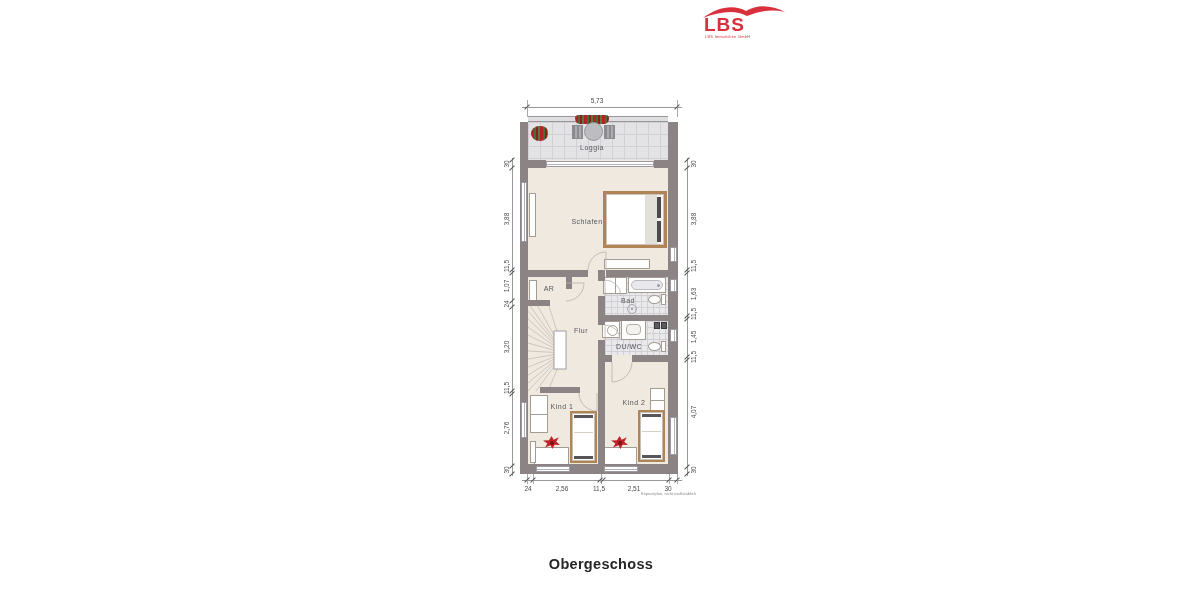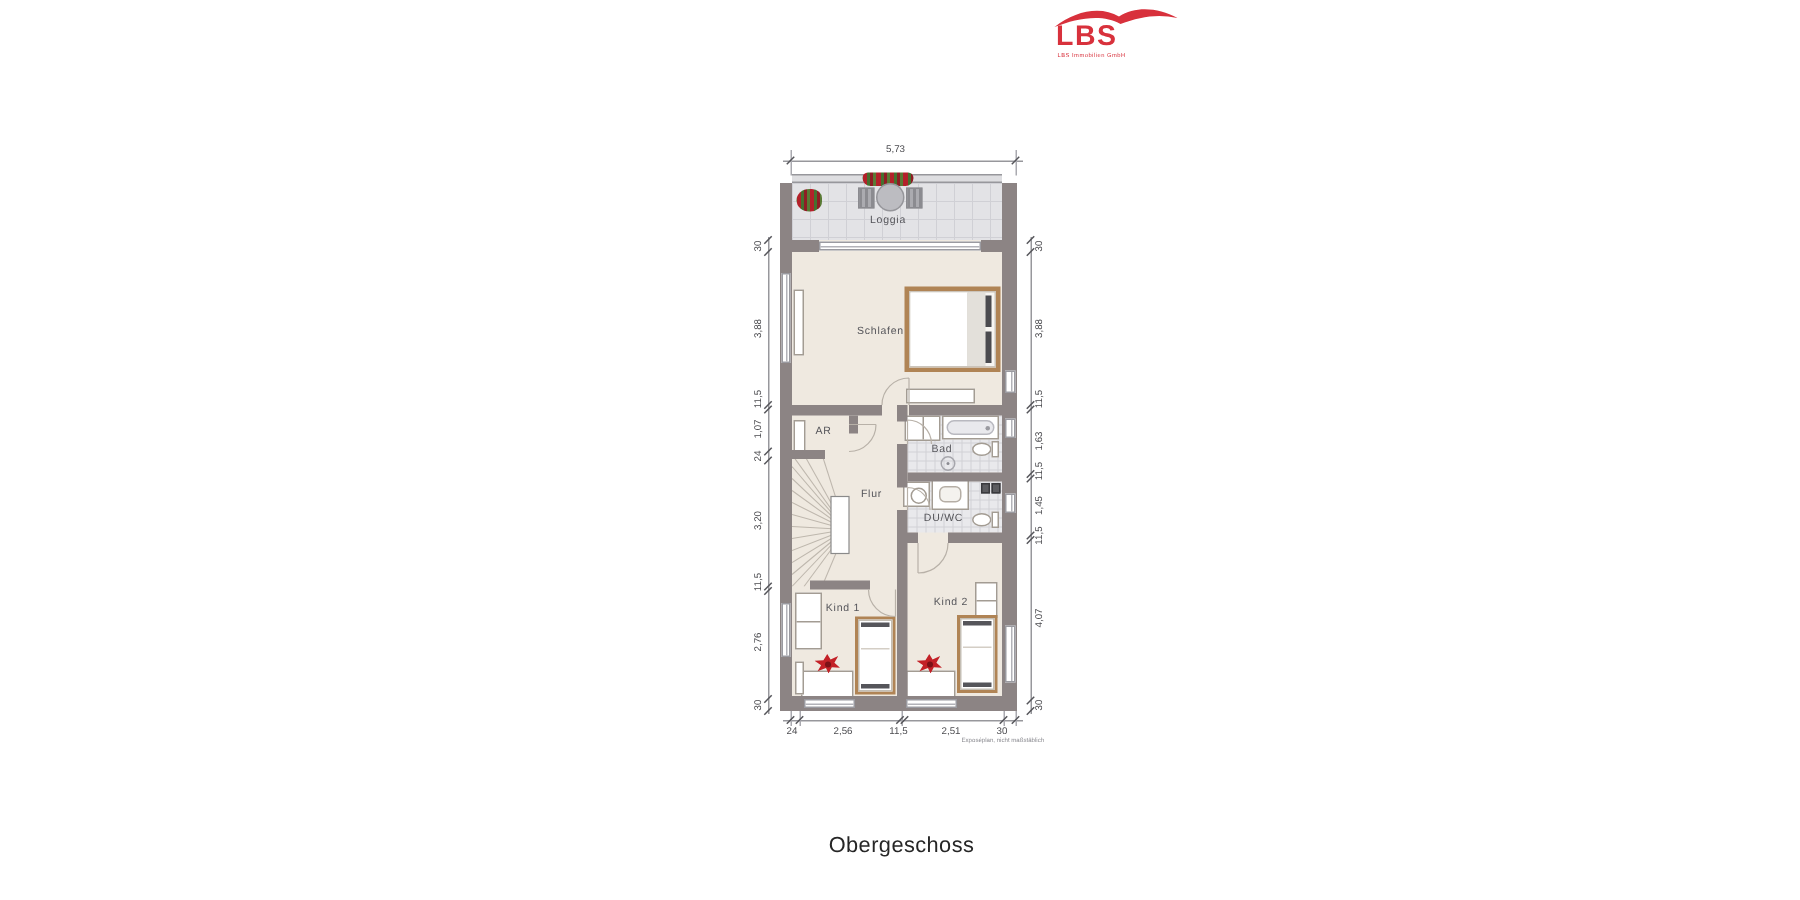--- a/index.html
+++ b/index.html
@@ -21,21 +21,21 @@
   .dim{position:absolute;font-size:6.5px;color:#4c4c50;transform:translate(-50%,-50%);white-space:nowrap;}
   .dimv{position:absolute;font-size:6.5px;color:#4c4c50;transform:translate(-50%,-50%) rotate(-90deg);white-space:nowrap;}
   .chain{position:absolute;background:#97979c;}
   .tick{position:absolute;width:7px;height:1px;background:#55555a;transform:translate(-50%,-50%) rotate(-45deg);}
   .ext{position:absolute;background:#aaaab0;}
   .plant{position:absolute;width:17px;height:13px;background:#c32127;
          clip-path:polygon(50% 0,63% 28%,93% 10%,78% 45%,100% 70%,68% 68%,55% 100%,45% 72%,12% 88%,26% 58%,0 35%,35% 32%);}
   .plant::after{content:"";position:absolute;left:42%;top:36%;width:4px;height:4px;border-radius:50%;background:#7c1116;}
   .flowerbox{position:absolute;border-radius:4px 4px 6px 6px;
          background:repeating-linear-gradient(90deg,#b3212a 0 3px,#46702f 3px 5px,#8f1d24 5px 7px,#5a7a35 7px 9px);}
-  .title{position:absolute;font-weight:normal;font-size:14.5px;color:#262626;letter-spacing:.3px;transform:translateX(-50%);}
+  .title{position:absolute;font-weight:bold;font-size:14.5px;color:#262626;letter-spacing:.3px;transform:translateX(-50%);}
   .logo-text{position:absolute;font-weight:bold;font-size:19px;color:#d8313c;letter-spacing:1px;line-height:1;}
   .logo-tag{position:absolute;font-size:7px;color:#d8313c;white-space:nowrap;transform:scale(.55);transform-origin:0 0;letter-spacing:.6px;}
   .tiny{position:absolute;font-size:7px;color:#8a8a90;white-space:nowrap;transform:scale(.58);transform-origin:0 0;}
   svg{display:block;}
 </style>
 </head>
 <body>
 
 <div id="canvas">
 

